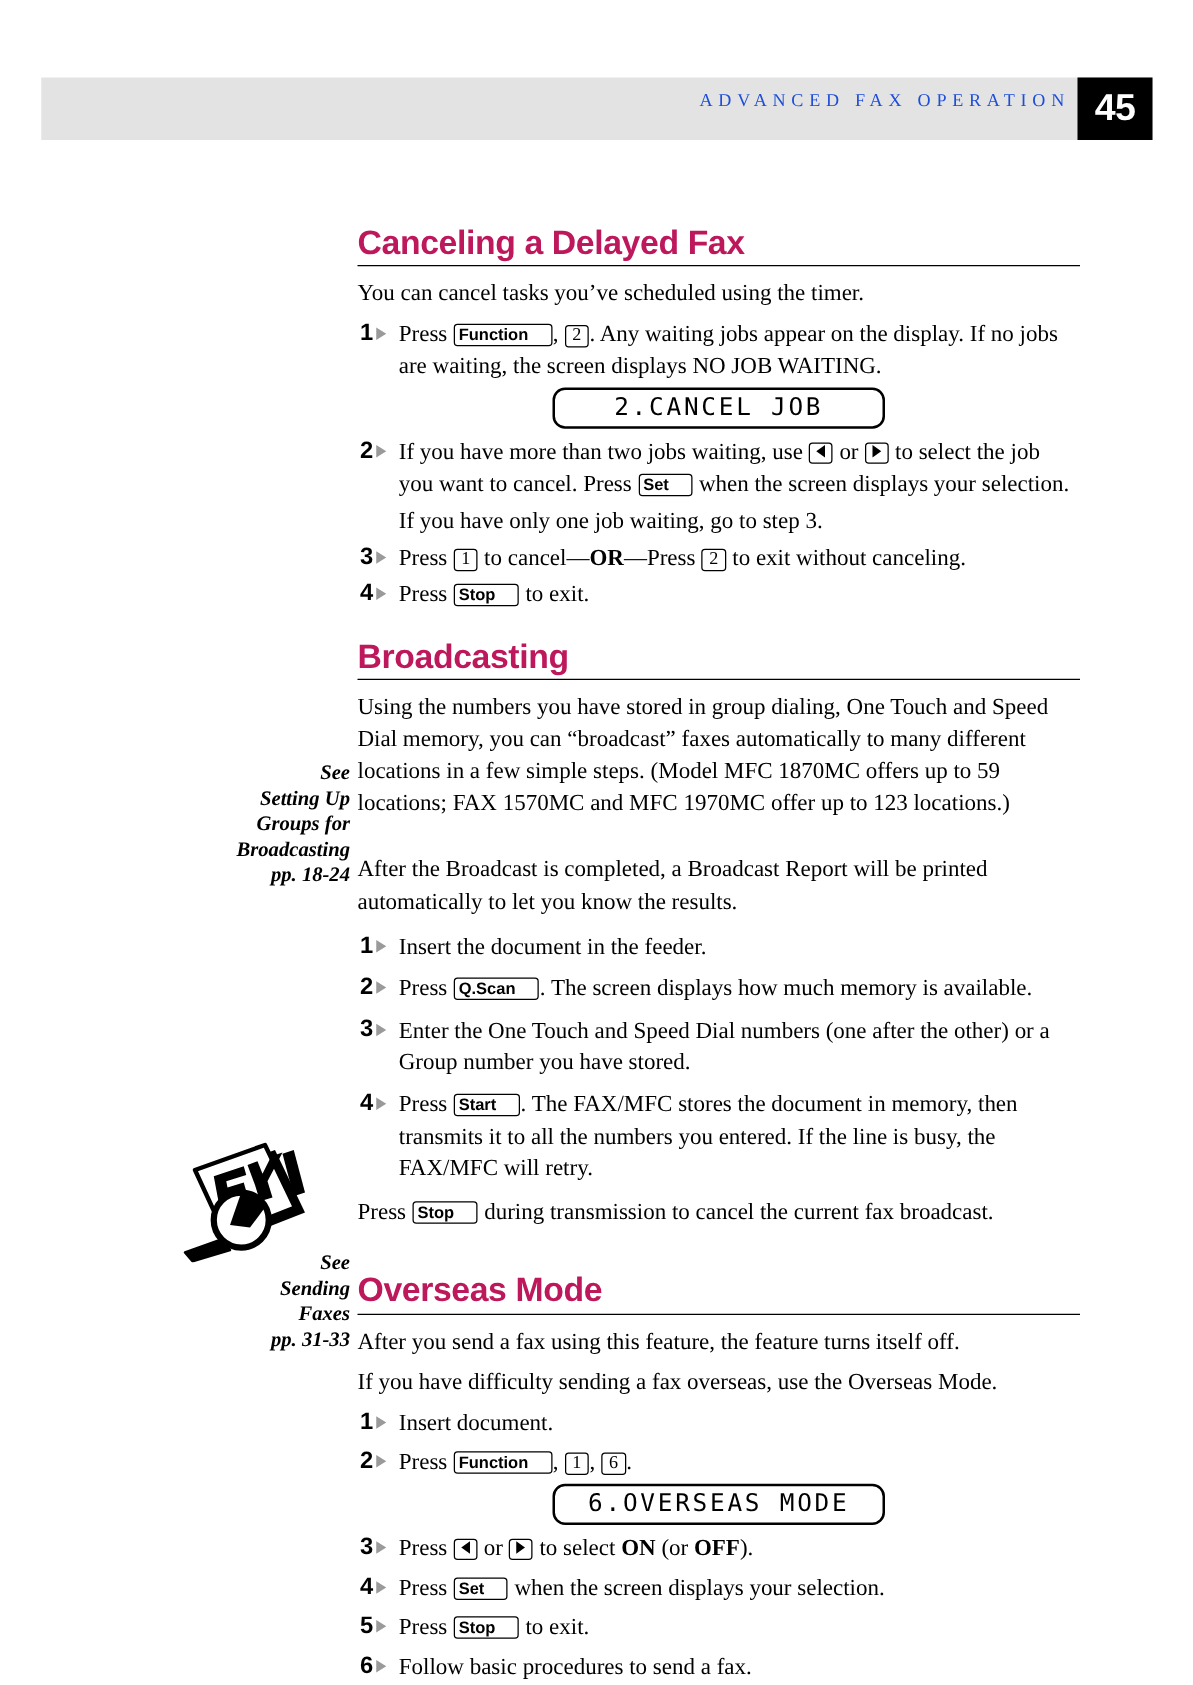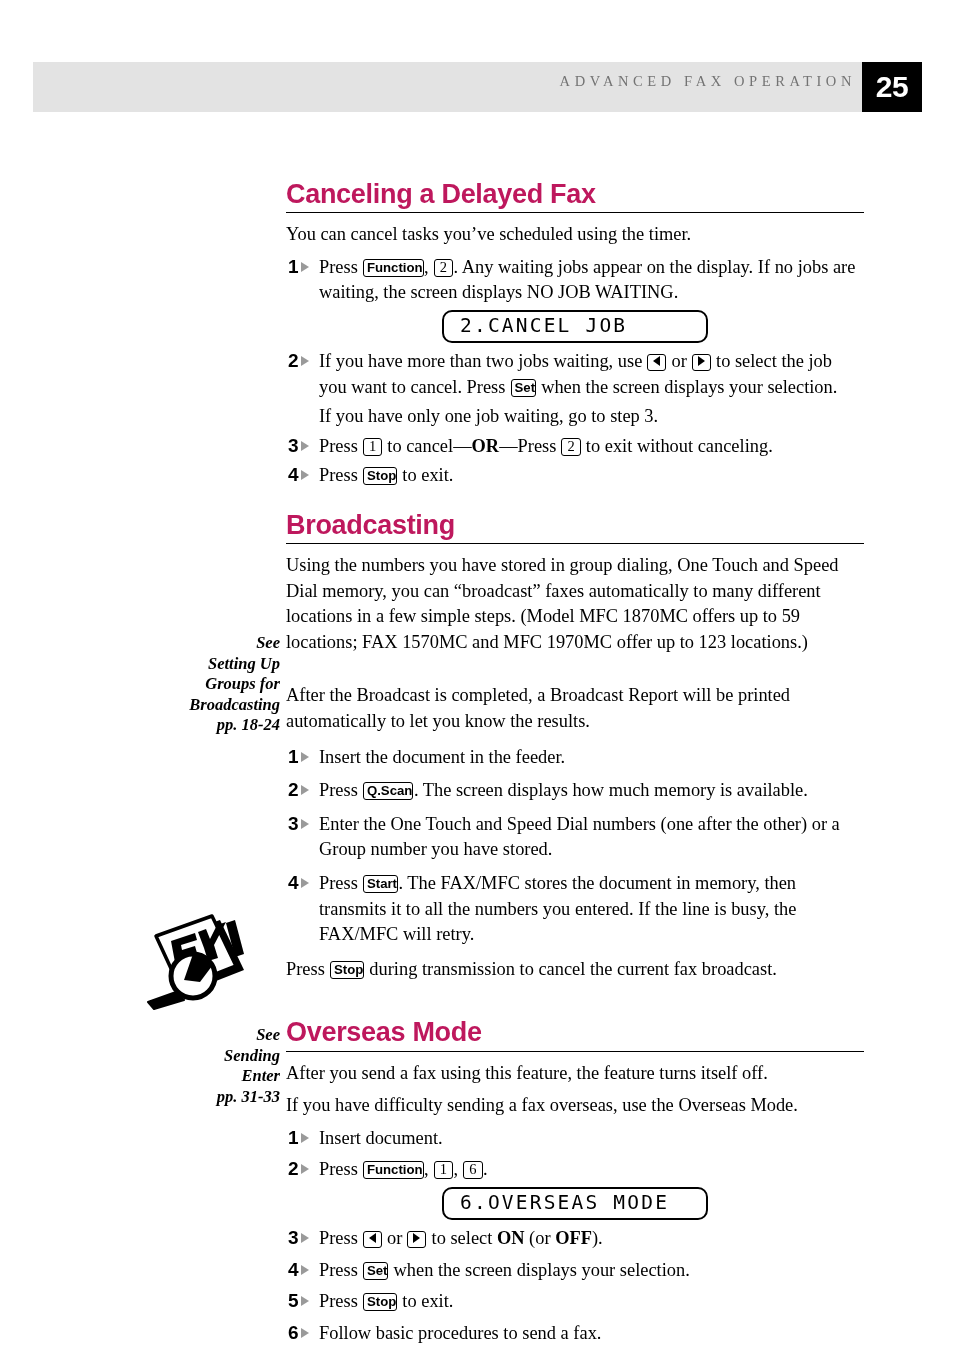--- a/index.html
+++ b/index.html
@@ -25,21 +25,21 @@
     height: 50px;
     background: #e3e3e3;
   }
   .header-title {
     position: absolute;
     right: 98px;
     top: 73px;
     font-family: "Liberation Serif", serif;
     font-size: 14.5px;
     letter-spacing: 4.6px;
-    color: #737373;
+    color: #1d4ed8;
     white-space: nowrap;
   }
   .page-number-box {
     position: absolute;
     left: 862px;
     top: 62px;
     width: 60px;
     height: 50px;
     background: #000000;
     color: #ffffff;
@@ -63,21 +63,20 @@
     position: absolute;
     left: 120px;
     width: 160px;
     text-align: right;
     font-family: "Liberation Serif", serif;
     font-weight: bold;
     font-style: italic;
     font-size: 16.5px;
     line-height: 20.5px;
     color: #000000;
-    margin-top: 25px;
   }
 
   
   h2.section-heading {
     font-family: "Liberation Sans", sans-serif;
     font-weight: bold;
     font-size: 27px;
     letter-spacing: -0.3px;
     margin: 0;
     padding: 0 0 3px 0;
@@ -153,21 +152,21 @@
   .or-line b {
     font-weight: bold;
     letter-spacing: 0.3px;
   }
 
   
   .key {
     display: inline-block;
     border: 1.4px solid #000;
     border-radius: 3px;
-    padding: 0px 0 1px 3px;
+    padding: 0px 18px 1px 3px;
     font-family: "Liberation Sans", sans-serif;
     font-weight: bold;
     font-size: 13.2px;
     line-height: 15px;
     vertical-align: 1px;
     white-space: nowrap;
     background: #fff;
     margin: 0 0.5px;
   }
   .key.num-key {
@@ -206,40 +205,41 @@
     border-radius: 10px;
     padding: 3px 16px 4px 16px;
     font-family: "DejaVu Sans Mono", monospace;
     font-size: 19.5px;
     letter-spacing: 2.2px;
     line-height: 22px;
     color: #000;
     white-space: pre;
     background: #fff;
     min-width: 230px;
+    text-align: center;
   }
 
   
   .fyi-icon {
     position: absolute;
     left: 138px;
     top: 912px;
     width: 112px;
     height: 98px;
   }
 
   .strong-inline { font-weight: bold; }
 </style>
 </head>
 <body>
 
 <div class="header-band"></div>
 <div class="header-title">ADVANCED FAX OPERATION</div>
 <div class="page-number-box">
-  <span>25</span>
+  <span>45</span>
 </div>
 
 <div class="margin-col" style="top:608px;">
   <div>See</div>
   <div>Setting Up</div>
   <div>Groups for</div>
   <div>Broadcasting</div>
   <div>pp. 18-24</div>
 </div>
 
@@ -261,21 +261,21 @@
   <circle cx="55" cy="64" r="22" fill="#ffffff" stroke="#000000" stroke-width="5"></circle>
 
   <path d="M55 42 A22 22 0 0 1 74 54 L62 70 L46 68 Z" fill="#000000"></path>
 
   <polygon points="38,80 46,88 16,97 10,90" fill="#000000" stroke="#000000" stroke-width="2" stroke-linejoin="round"></polygon>
 </svg>
 
 <div class="margin-col" style="top:1000px;">
   <div>See</div>
   <div>Sending</div>
-  <div>Enter</div>
+  <div>Faxes</div>
   <div>pp. 31-33</div>
 </div>
 
 <div class="content">
 
   <h2 class="section-heading">Canceling a Delayed Fax</h2>
   <hr class="heading-rule">
 
   <p class="body-text">You can cancel tasks you’ve scheduled using the timer.</p>
 

